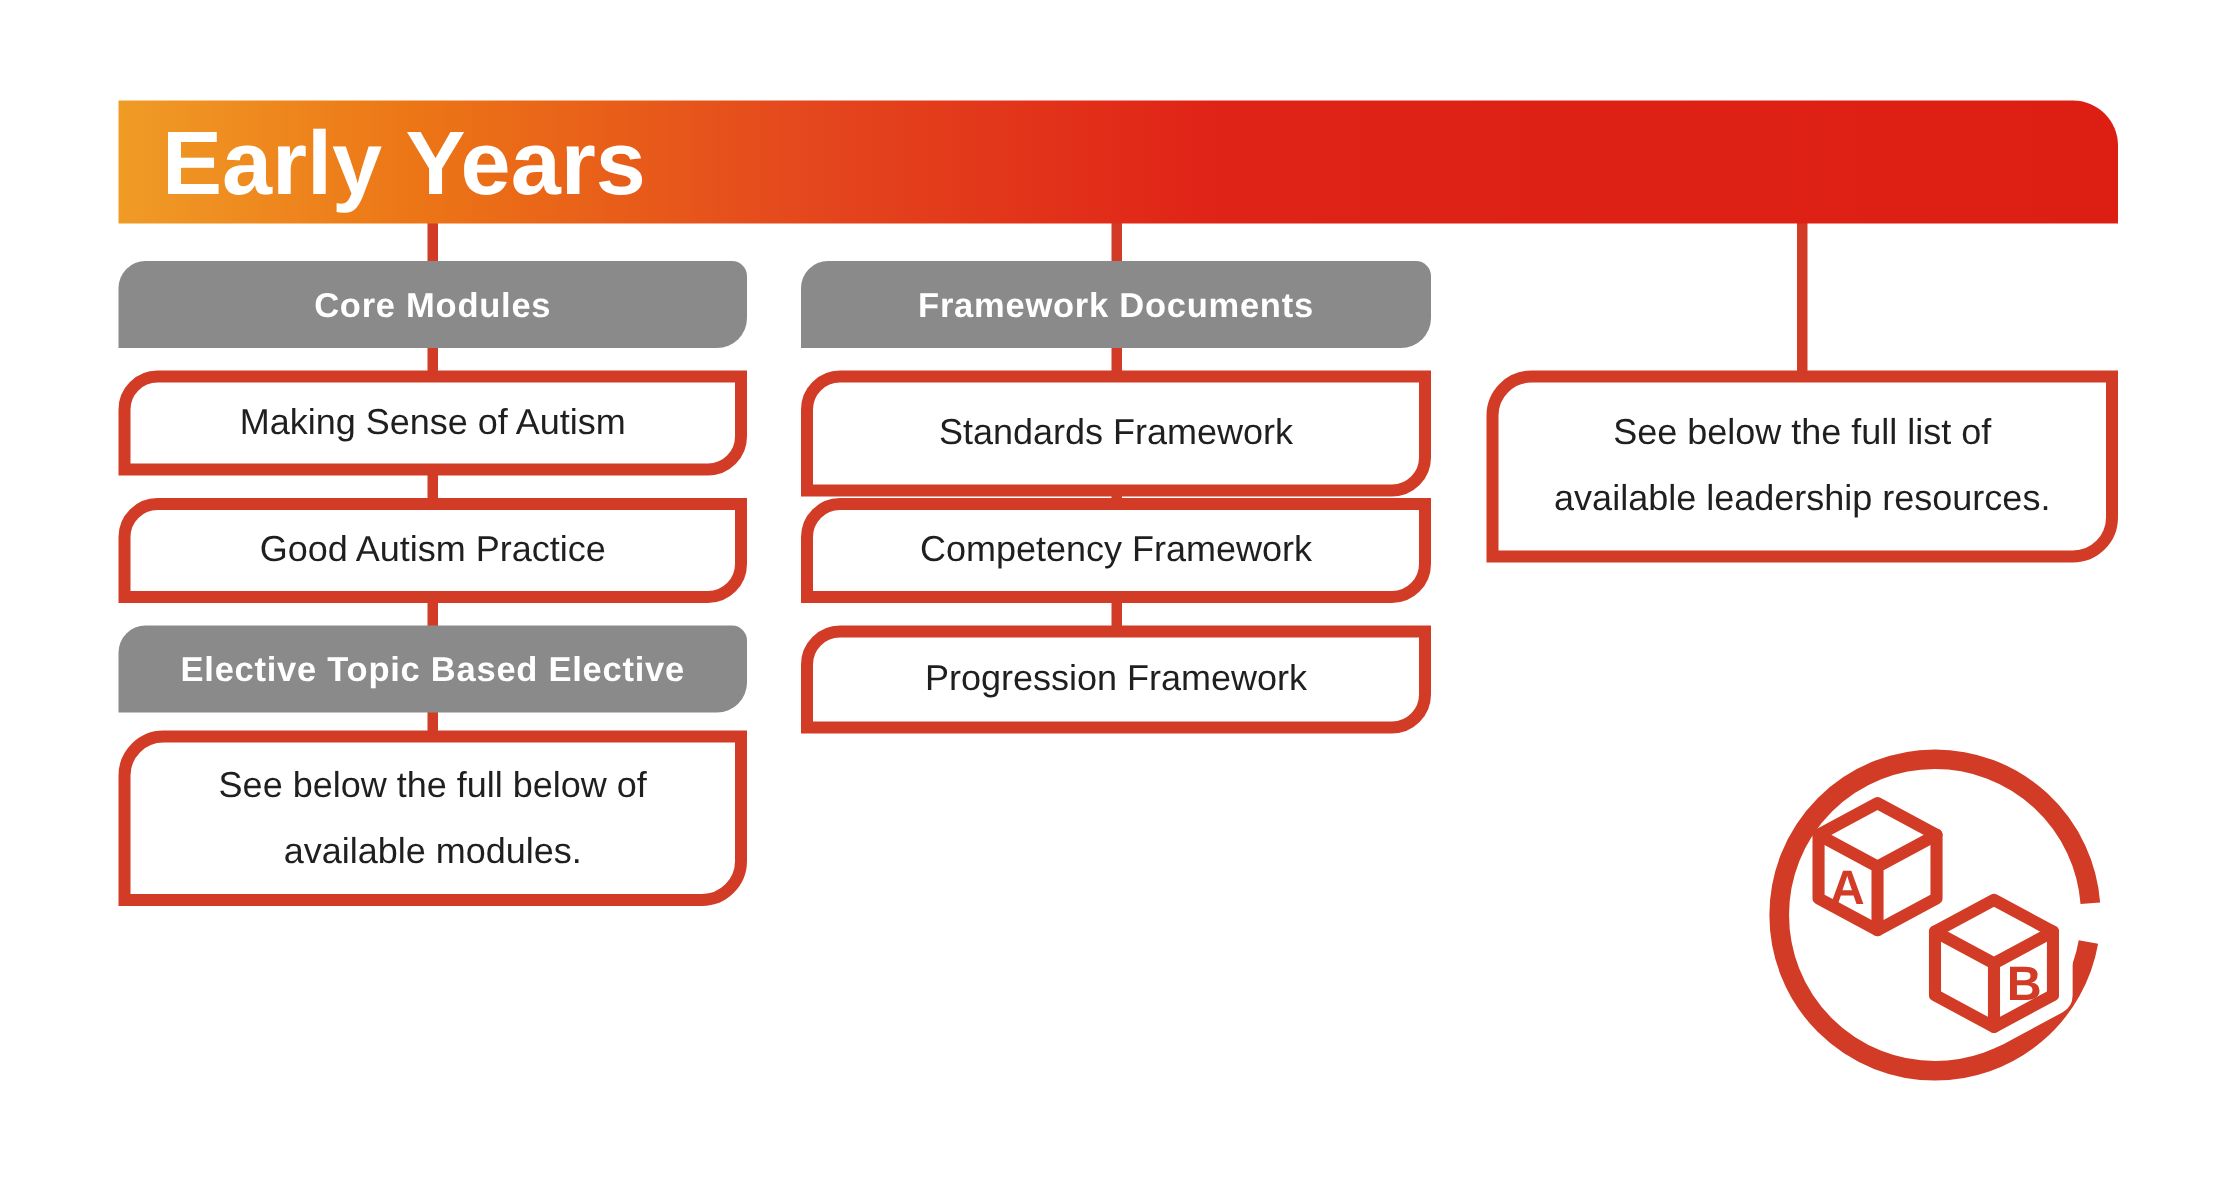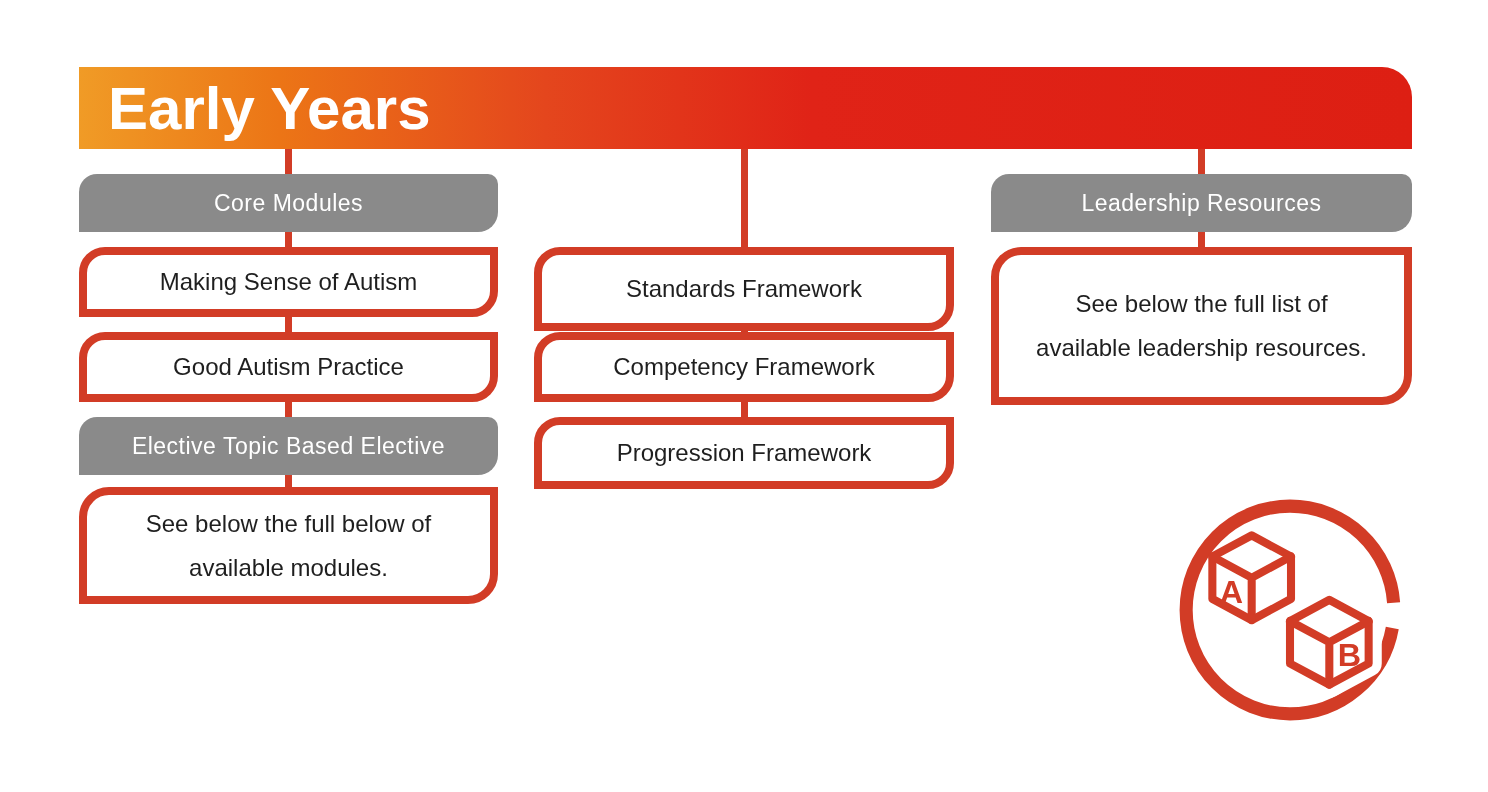--- a/index.html
+++ b/index.html
@@ -51,21 +51,21 @@
     position: absolute;
     left: 0; right: 0;
     height: 58px;
     background: #8a8a8a;
     border-radius: 18px 10px 20px 0;
     display: flex;
     align-items: center;
     justify-content: center;
     color: #ffffff;
     font-size: 23px;
-    font-weight: normal;
+    font-weight: bold;
     letter-spacing: 0.5px;
     z-index: 1;
   }
   .redbox {
     position: absolute;
     left: 0; right: 0;
     box-sizing: border-box;
     background: #ffffff;
     border: 8px solid #d23c26;
     border-radius: 26px 0 26px 0;
@@ -118,37 +118,37 @@
     <div class="graybar" style="top:269px">
       <span>Elective Topic Based Elective</span>
     </div>
     <div class="redbox tall" style="top:339px;height:117px">
       <span>See below the full below of available modules.</span>
     </div>
   </div>
 
   <div class="column col2">
     <div class="vline"></div>
+    <div class="graybar" style="top:26px">
+      <span>Framework Documents</span>
+    </div>
     <div class="redbox" style="top:99px;height:84px">
       <span>Standards Framework</span>
     </div>
     <div class="redbox" style="top:184px;height:70px">
       <span>Competency Framework</span>
     </div>
     <div class="redbox" style="top:269px;height:72px">
       <span>Progression Framework</span>
     </div>
   </div>
 
   <div class="column col3">
     <div class="vline"></div>
-    <div class="graybar" style="top:26px">
-      <span>Leadership Resources</span>
-    </div>
-    <div class="redbox tall" style="top:99px;height:158px;padding:0 30px">
+    <div class="redbox tall" style="top:99px;height:128px;padding:0 30px">
       <span>See below the full list of available leadership resources.</span>
     </div>
   </div>
 
   <div class="icon-wrap">
     <svg viewBox="0 0 240 240" xmlns="http://www.w3.org/2000/svg">
       <circle cx="120" cy="120" r="103" fill="none" stroke="#d23c26" stroke-width="13" pathLength="360" stroke-dasharray="346 14" stroke-dashoffset="-10"></circle>
       <g stroke="#d23c26" stroke-width="8" stroke-linejoin="round" stroke-linecap="round">
 
         <path d="M82 46 L121 67 V109 L82 130 L43 109 V67 Z" fill="#ffffff"></path>

